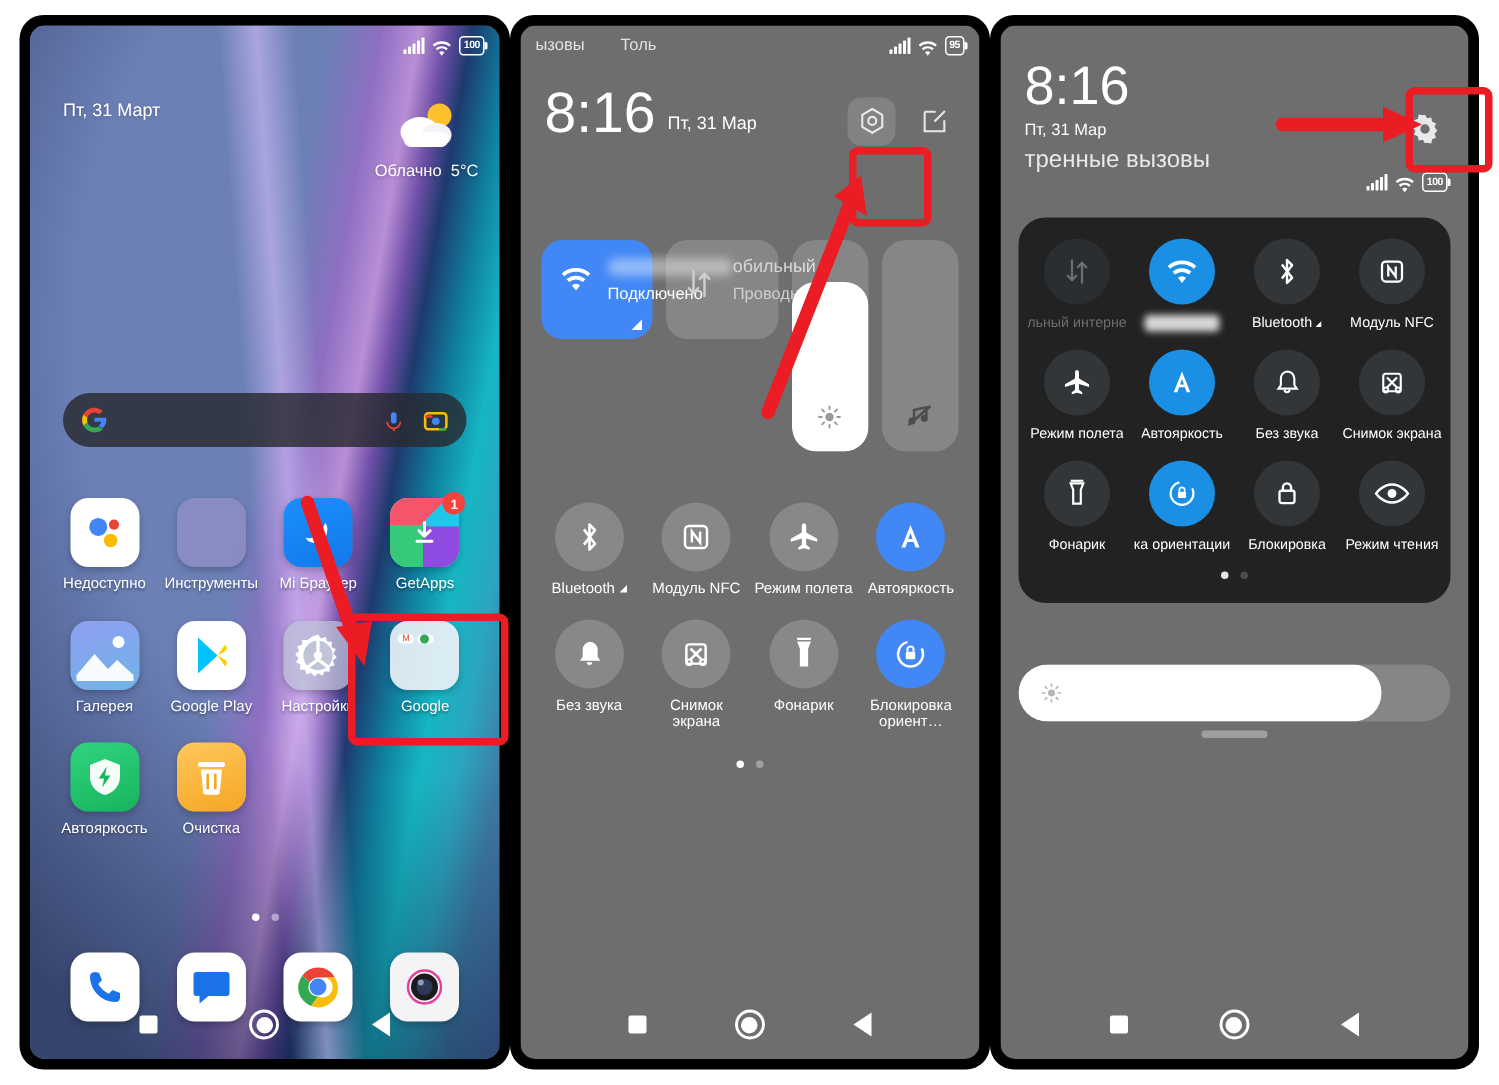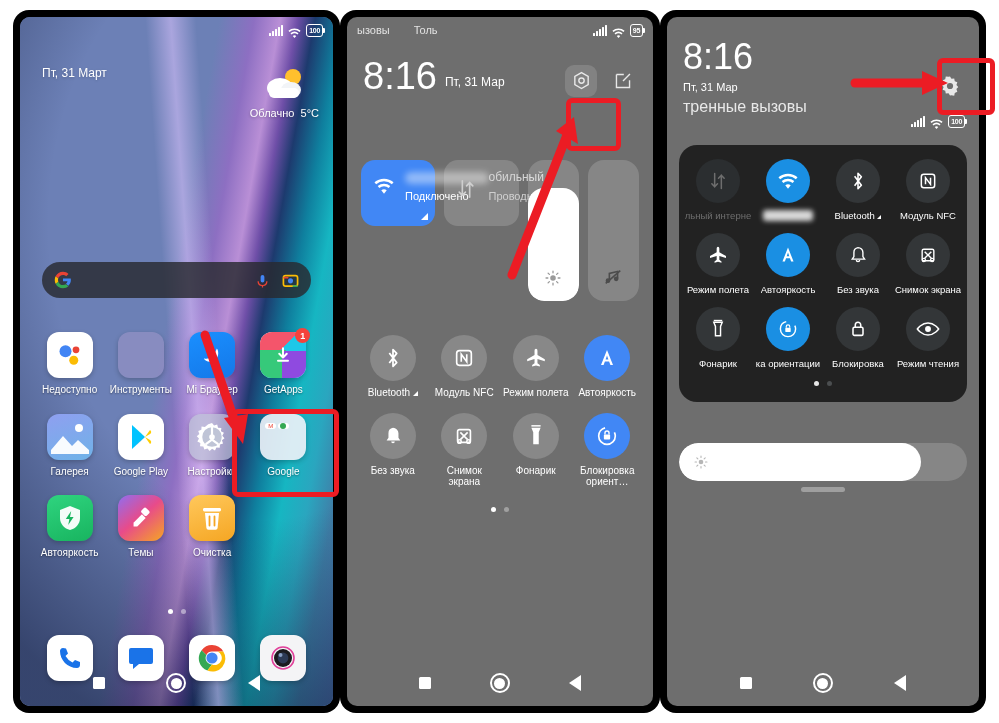--- a/index.html
+++ b/index.html
@@ -284,29 +284,20 @@
           <div class="app">
             <div class="ic" style="background:linear-gradient(160deg,#2fd47f,#18b45f)">
               <svg width="26" height="28" viewBox="0 0 26 28">
                   <path d="M13 2l10 4v8c0 6-4.4 10.6-10 12C7.4 24.6 3 20 3 14V6z" fill="#fff" opacity=".95"></path>
                   <path d="M14.2 7l-5.4 8h3.6l-1.2 6 5.4-8h-3.6z" fill="#18b45f"></path>
                 </svg>
             </div>
             <div class="lb">Автояркость</div>
           </div>
           <div class="app">
-            <div class="ic" style="background:linear-gradient(140deg,#8f6ef0,#e84b8a 48%,#f5a623)">
-              <svg width="28" height="28" viewBox="0 0 30 30">
-                  <path d="M7 20l9-9 4 4-9 9H7z" fill="#fff"></path>
-                  <rect x="16" y="5" width="8" height="7" rx="2" fill="#fff" transform="rotate(45 20 8)"></rect>
-                </svg>
-            </div>
-            <div class="lb">Темы</div>
-          </div>
-          <div class="app">
             <div class="ic" style="background:linear-gradient(160deg,#ffc85c,#f5a623)">
               <svg width="26" height="28" viewBox="0 0 26 28">
                   <rect x="4" y="4" width="18" height="3.4" rx="1.4" fill="#fff"></rect>
                   <path d="M6 9h14l-1.4 15a2 2 0 01-2 1.8H9.4a2 2 0 01-2-1.8z" fill="#fff"></path>
                   <path d="M10.5 12.5v9M15.5 12.5v9" stroke="#f5a623" stroke-width="1.8" stroke-linecap="round"></path>
                 </svg>
             </div>
             <div class="lb">Очистка</div>
           </div>
         </div>

